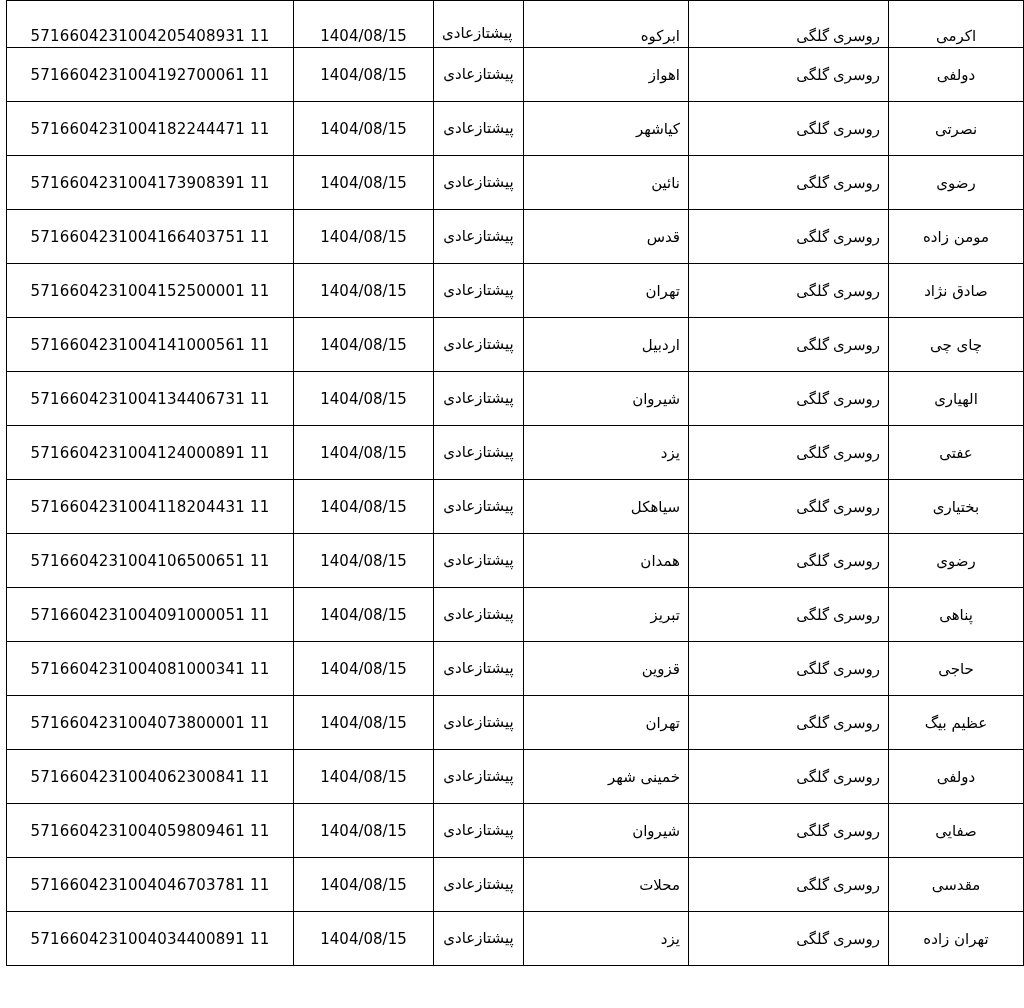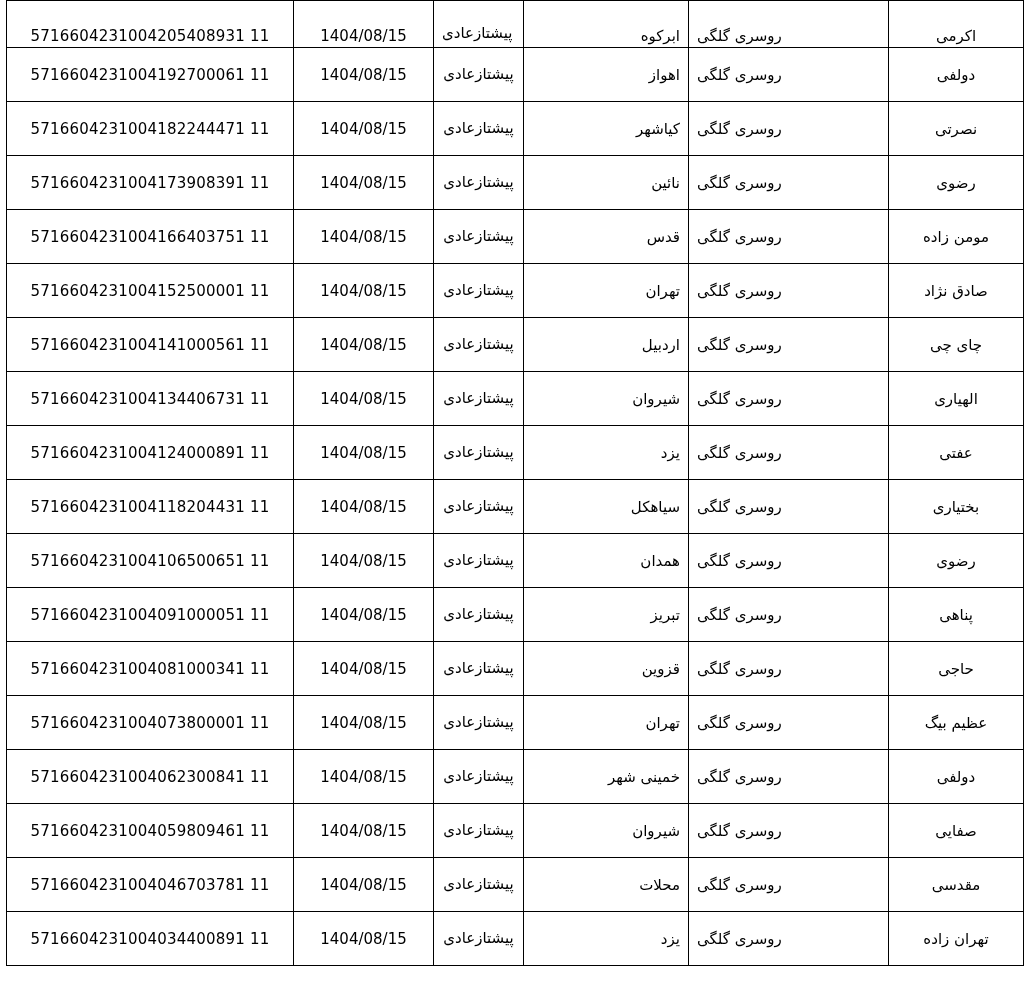--- a/index.html
+++ b/index.html
@@ -37,21 +37,21 @@
   }
   
   col.c-name    { width: 135px; }
   col.c-company { width: 200px; }
   col.c-city    { width: 165px; }
   col.c-type    { width: 90px;  }
   col.c-date    { width: 140px; }
   col.c-code    { width: 287px; }
 
   td.cell-name    { text-align: center; border-radius: 19px; }
-  td.cell-company { text-align: left; }
+  td.cell-company { text-align: right; font-family: Liberation Serif, serif; }
   td.cell-city    { text-align: right; }
   td.cell-type    { text-align: center; padding: 0 4px; }
   td.cell-date    { text-align: center; direction: ltr; font-size: 15px; }
   td.cell-code    { text-align: center; direction: ltr; font-size: 15px; letter-spacing: 0.2px; }
 
   .type-stack {
     display: flex;
     flex-direction: row;
     justify-content: center;
     align-items: center;

